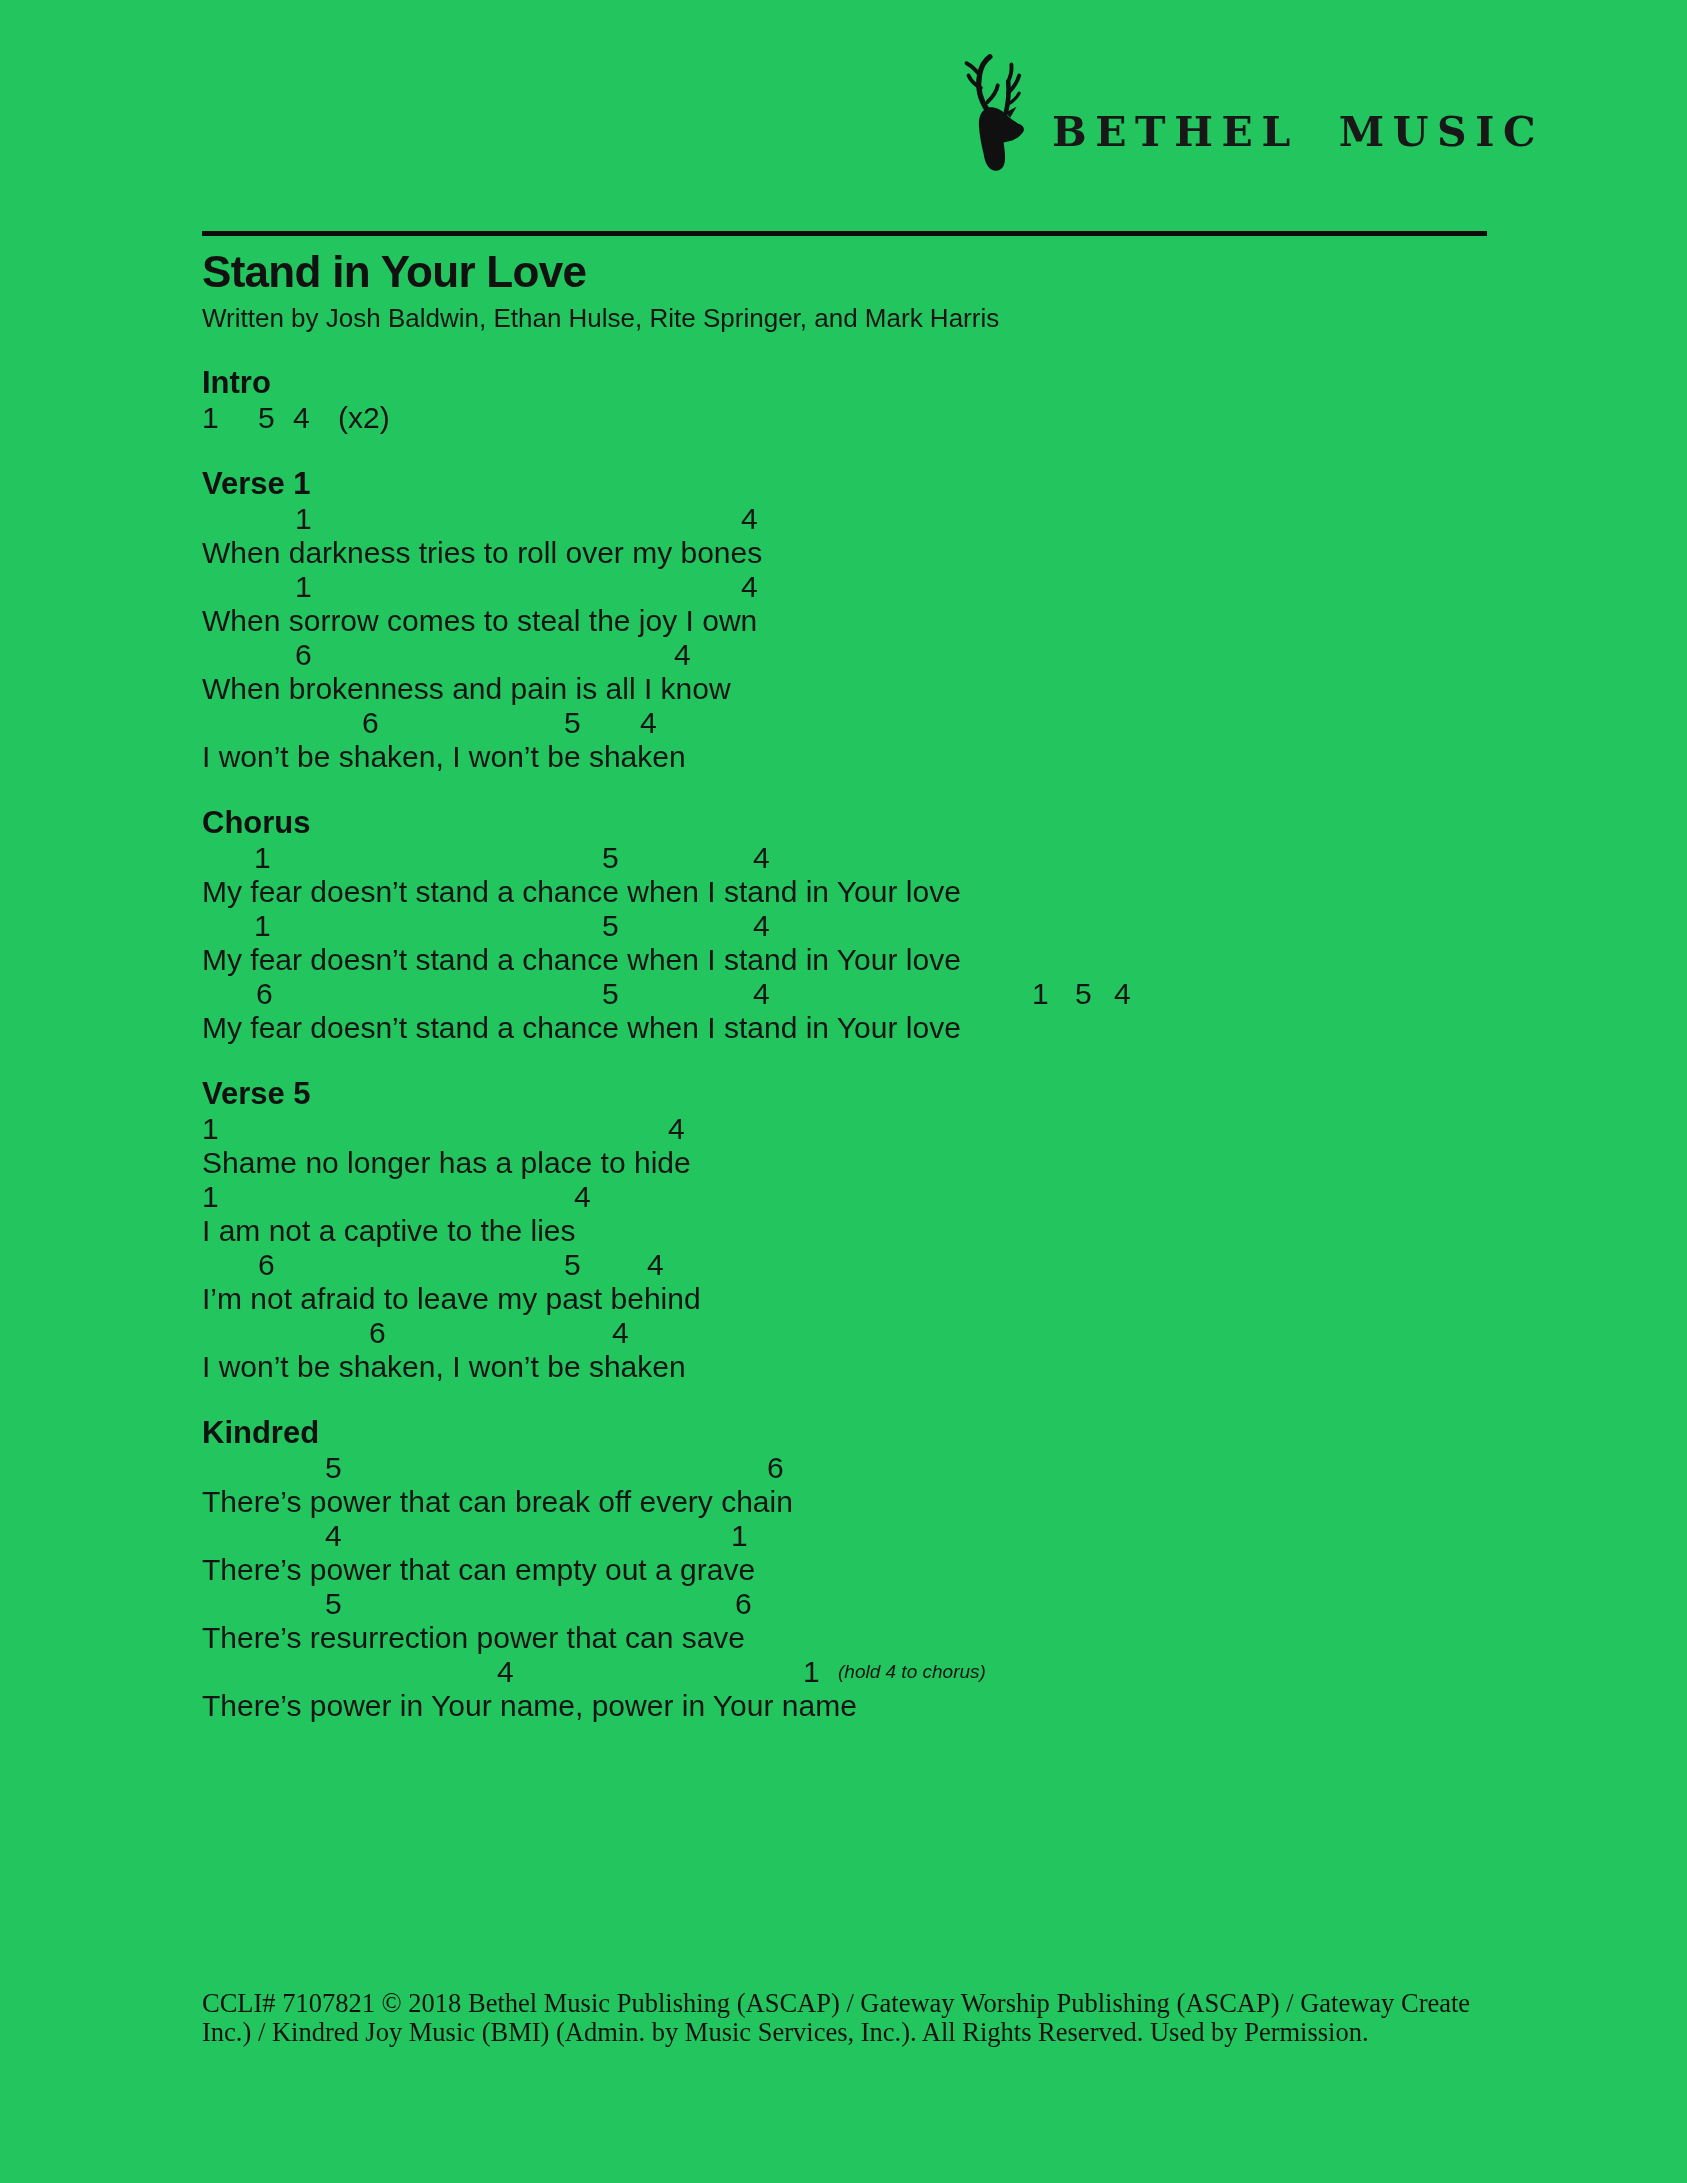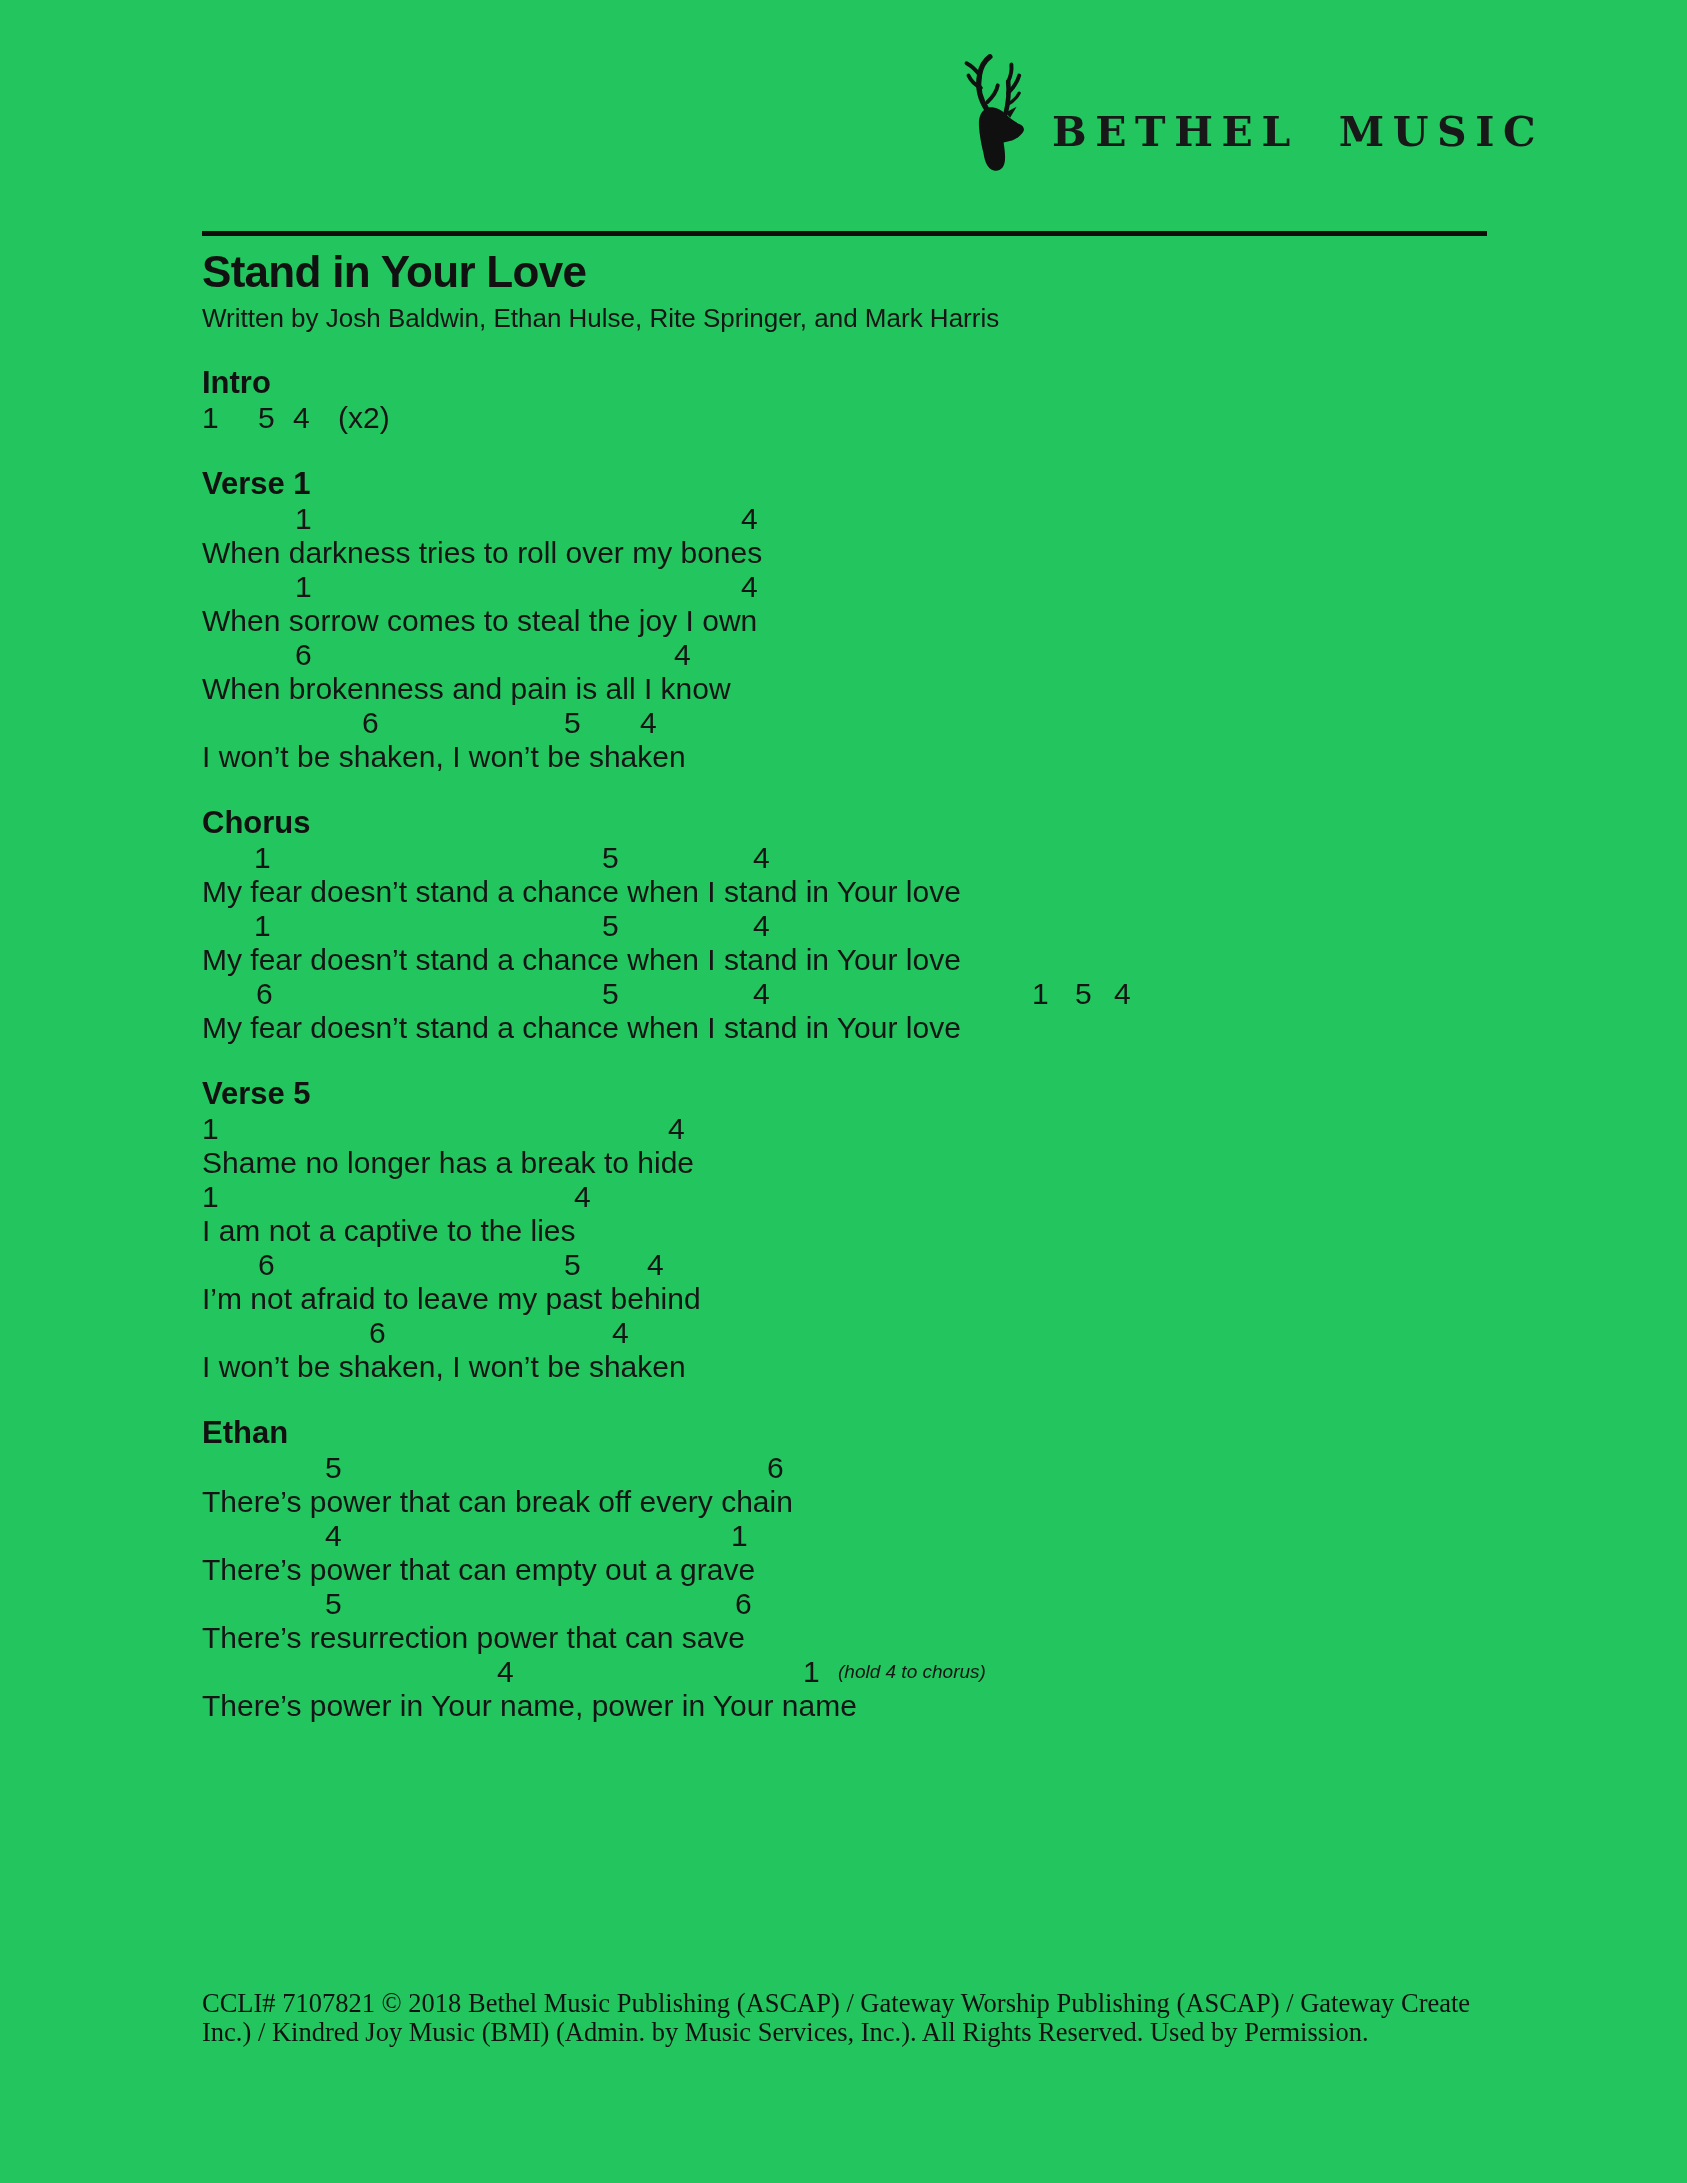--- a/index.html
+++ b/index.html
@@ -150,40 +150,40 @@
             <span class="chord" style="left: 912px;">4</span>
           </div>
           <div class="lyric">My fear doesn’t stand a chance when I stand in Your love</div>
         </div>
         <div class="section">
           <div class="section-heading">Verse 5</div>
           <div class="chart-line">
             <span class="chord" style="left: 0px;">1</span>
             <span class="chord" style="left: 466px;">4</span>
           </div>
-          <div class="lyric">Shame no longer has a break to hide</div>
+          <div class="lyric">Shame no longer has a place to hide</div>
           <div class="chart-line">
             <span class="chord" style="left: 0px;">1</span>
             <span class="chord" style="left: 372px;">4</span>
           </div>
           <div class="lyric">I am not a captive to the lies</div>
           <div class="chart-line">
             <span class="chord" style="left: 56px;">6</span>
             <span class="chord" style="left: 362px;">5</span>
             <span class="chord" style="left: 445px;">4</span>
           </div>
           <div class="lyric">I’m not afraid to leave my past behind</div>
           <div class="chart-line">
             <span class="chord" style="left: 167px;">6</span>
             <span class="chord" style="left: 410px;">4</span>
           </div>
           <div class="lyric">I won’t be shaken, I won’t be shaken</div>
         </div>
         <div class="section">
-          <div class="section-heading">Ethan</div>
+          <div class="section-heading">Kindred</div>
           <div class="chart-line">
             <span class="chord" style="left: 123px;">5</span>
             <span class="chord" style="left: 565px;">6</span>
           </div>
           <div class="lyric">There’s power that can break off every chain</div>
           <div class="chart-line">
             <span class="chord" style="left: 123px;">4</span>
             <span class="chord" style="left: 529px;">1</span>
           </div>
           <div class="lyric">There’s power that can empty out a grave</div>

